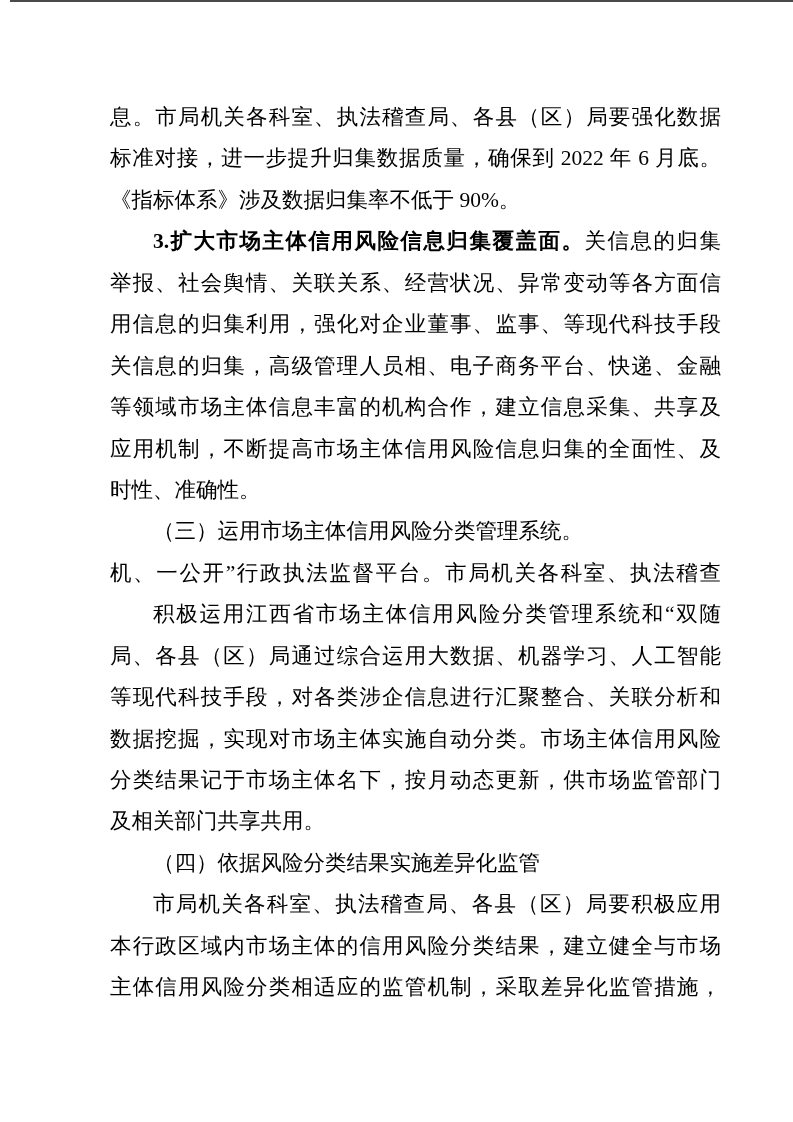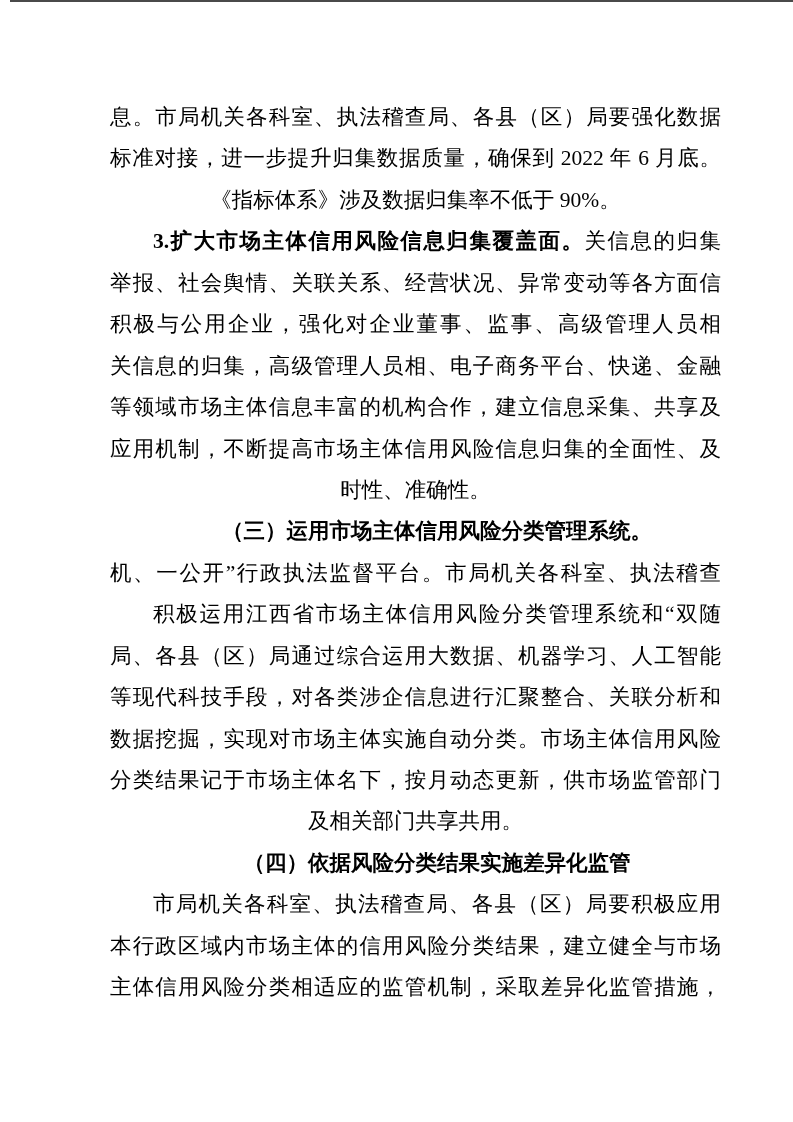--- a/index.html
+++ b/index.html
@@ -28,52 +28,52 @@
     left: 100px;
     top: 97px;
     width: 611px;
     color: #000000;
     font-family: "Liberation Serif", "DejaVu Serif", serif;
   }
   .line {
     font-size: 21.5px;
     line-height: 41.45px;
     height: 41.45px;
-    text-align: center;
+    text-align: left;
     white-space: normal;
     overflow: visible;
   }
   .j {
     text-align: justify;
     text-align-last: justify;
   }
   .indent {
     text-indent: 2em;
   }
   .heading {
-    font-weight: 700;
+    font-weight: 400;
   }
   .bold-run {
     font-weight: 700;
   }
 </style>
 </head>
 <body>
 
 <div class="page">
   <div class="top-edge"></div>
 
   <div class="doc">
     <div class="line j">息。市局机关各科室、执法稽查局、各县（区）局要强化数据</div>
     <div class="line j">标准对接，进一步提升归集数据质量，确保到 2022 年 6 月底。</div>
     <div class="line">《指标体系》涉及数据归集率不低于 90%。</div>
 
     <div class="line j indent"><span class="bold-run">3.扩大市场主体信用风险信息归集覆盖面。</span><span>关信息的归集</span></div>
     <div class="line j">举报、社会舆情、关联关系、经营状况、异常变动等各方面信</div>
-    <div class="line j">积极与公用企业，强化对企业董事、监事、高级管理人员相</div>
+    <div class="line j">用信息的归集利用，强化对企业董事、监事、等现代科技手段</div>
     <div class="line j">关信息的归集，高级管理人员相、电子商务平台、快递、金融</div>
     <div class="line j">等领域市场主体信息丰富的机构合作，建立信息采集、共享及</div>
     <div class="line j">应用机制，不断提高市场主体信用风险信息归集的全面性、及</div>
     <div class="line">时性、准确性。</div>
 
     <div class="line heading indent">（三）运用市场主体信用风险分类管理系统。</div>
 
     <div class="line j">机、一公开”行政执法监督平台。市局机关各科室、执法稽查</div>
     <div class="line j indent">积极运用江西省市场主体信用风险分类管理系统和“双随</div>
     <div class="line j">局、各县（区）局通过综合运用大数据、机器学习、人工智能</div>

